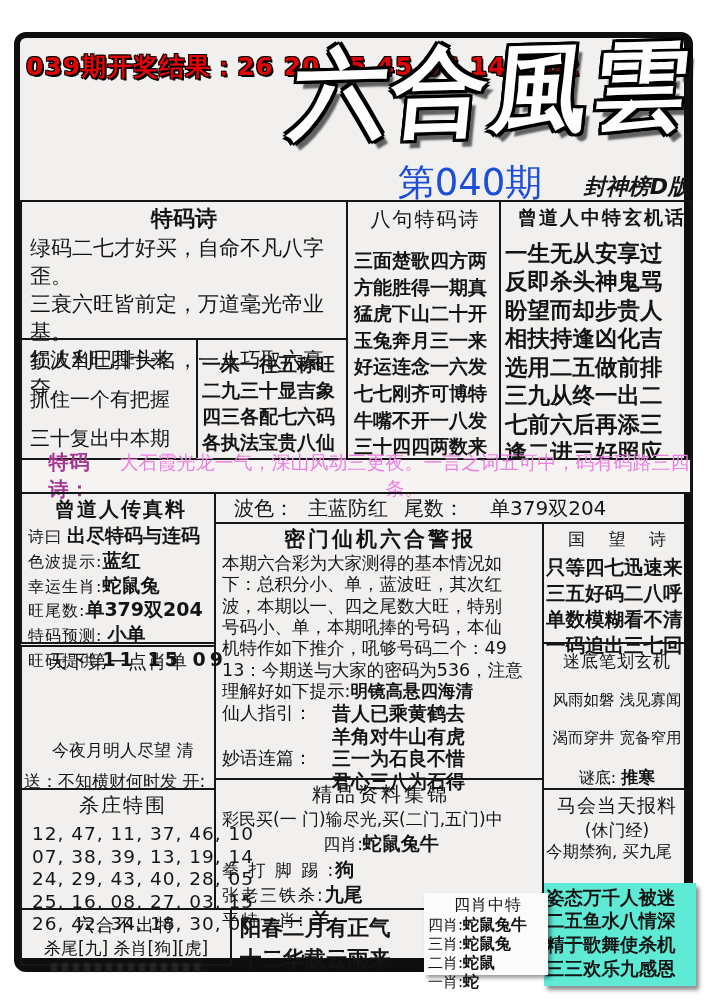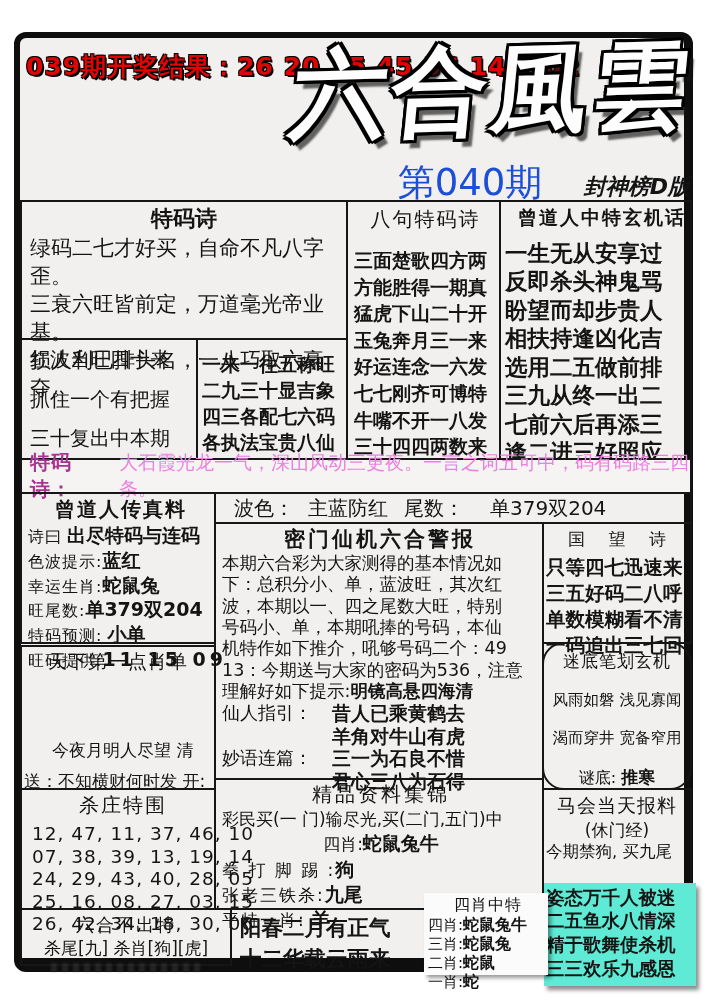--- a/index.html
+++ b/index.html
@@ -45,21 +45,21 @@
   .secC{left:196px;top:338px;width:152px;height:122px;padding:12px 2px 4px 4px;display:flex;flex-direction:column;justify-content:space-between;}
   .secC .ln{font-size:19px;font-weight:bold;white-space:nowrap;}
   .secD{left:346px;top:200px;width:155px;height:260px;padding:4px 2px 2px 6px;}
   .secD .t{font-size:20px;letter-spacing:2px;margin-bottom:14px;}
   .secD .ln{font-size:19px;font-weight:bold;line-height:1.40;white-space:nowrap;}
   .secD .ft{font-size:18px;margin-top:8px;}
   .secE{left:499px;top:200px;width:193px;height:260px;padding:3px 4px;}
   .secE .t{font-size:19px;letter-spacing:2px;text-align:right;margin-bottom:8px;font-weight:bold;}
   .secE .ln{font-size:22.5px;font-weight:600;line-height:1.265;white-space:nowrap;}
   
-  .secF{left:20px;top:458px;width:672px;height:36px;display:flex;align-items:center;padding-left:8px;background:#f6f4f3;}
+  .secF{left:20px;top:458px;width:672px;height:36px;display:flex;align-items:center;padding-left:8px;background:#f6f4f3;text-align:center;}
   .secF .lbl{font-size:20px;font-weight:bold;color:#a63492;letter-spacing:1px;}
   .secF .tx{font-size:19px;color:#ec7fe0;margin-left:10px;}
   
   .secG{left:20px;top:492px;width:196px;height:152px;padding:2px 0 2px 6px;}
   .secG .t{font-size:20px;font-weight:bold;text-align:center;letter-spacing:2px;}
   .secG .row{font-size:16px;line-height:1.30;white-space:nowrap;}
   .secG .row .lb{letter-spacing:1px;}
   .secG .row .vl{font-size:19px;font-weight:bold;}
   .secH{left:214px;top:492px;width:478px;height:32px;display:flex;align-items:flex-end;font-size:20px;padding-left:18px;}
   .secH span{white-space:pre;}
@@ -70,21 +70,21 @@
   .secI .pair{display:flex;font-size:18px;line-height:1.18;}
   .secI .pair .lb{width:110px;flex:none;}
   .secI .pair .vl{font-weight:bold;font-size:19px;}
   .secJ{left:542px;top:522px;width:150px;height:122px;padding:4px 2px;}
   .secJ .t{font-size:17px;letter-spacing:9px;padding-left:9px;margin-bottom:4px;}
   .secJ .ln{font-size:19.5px;font-weight:bold;line-height:1.33;white-space:nowrap;}
   .secK{left:20px;top:642px;width:196px;height:148px;border-top:5px double #161616;padding:2px 2px;}
   .secK .t{font-size:19px;letter-spacing:1px;}
   .secK .l1{font-size:17px;margin-top:64px;padding-left:28px;white-space:nowrap;}
   .secK .l2{font-size:17px;margin-top:8px;white-space:nowrap;}
-  .secL{left:542px;top:642px;width:150px;height:148px;padding:6px 2px;text-align:center;border-radius:22px;}
+  .secL{left:542px;top:642px;width:150px;height:148px;padding:6px 2px;text-align:center;}
   .secL .t{font-size:17px;letter-spacing:1px;font-weight:bold;}
   .secL .ln{font-size:15.5px;margin-top:17px;white-space:nowrap;}
   .secL .ans{font-size:16px;margin-top:17px;}
   .secL .ans b{font-size:17px;}
   .secM{left:20px;top:788px;width:196px;height:122px;padding:2px 0 0 10px;}
   .secM .t{font-size:20px;letter-spacing:2px;text-align:center;margin-bottom:4px;}
   .secM .ln{font-size:18.5px;line-height:1.22;letter-spacing:1px;white-space:nowrap;}
   .secN{left:214px;top:778px;width:330px;height:132px;padding:1px 2px 2px 6px;}
   .secN .t{font-size:20px;letter-spacing:3px;}
   .secN .l1{font-size:17px;white-space:nowrap;}

